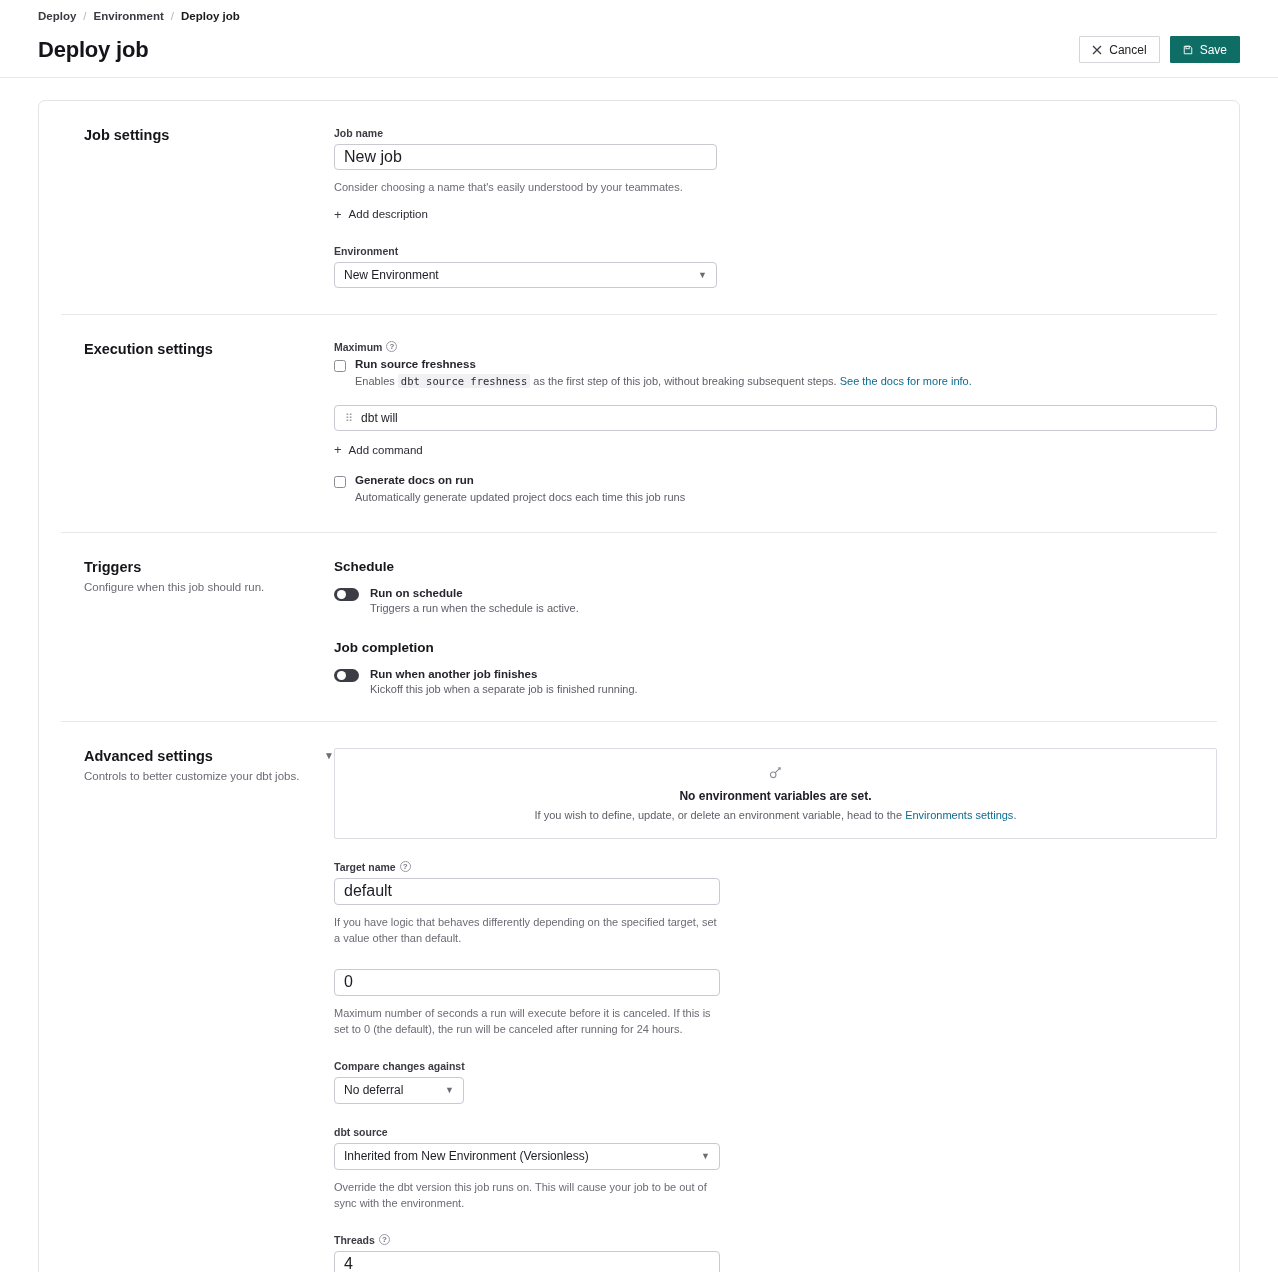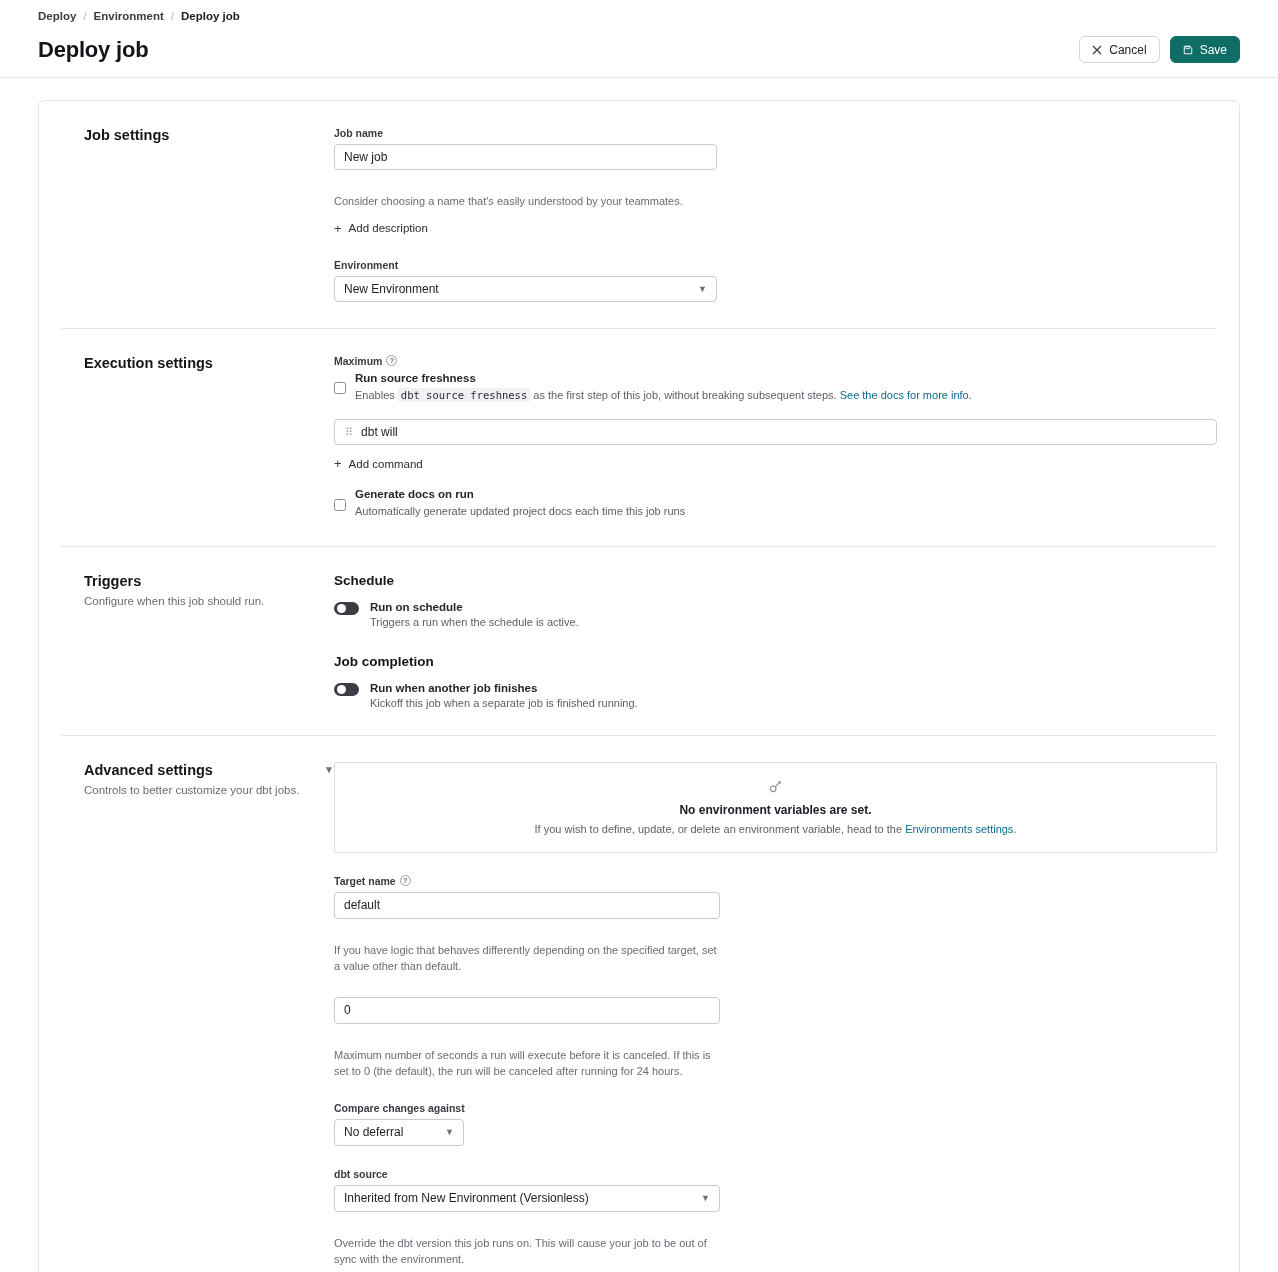--- a/index.html
+++ b/index.html
@@ -37,21 +37,21 @@
     margin-top: 14px;
   }
   .page-title {
     font-size: 22px; font-weight: 700; letter-spacing: -0.2px; color: #14141a;
     margin: 0;
   }
   .btn-group { display: flex; gap: 10px; align-items: center; }
   .btn {
     display: inline-flex; align-items: center; gap: 7px;
     height: 27px; padding: 0 12px;
-    border-radius: 6px;
+    border-radius: 1px;
     font-size: 12px; font-weight: 500;
     cursor: pointer;
     border: 1px solid #d4d4da;
     background: #fff; color: #222;
   }
   .btn.primary {
     background: #0e6e66; border-color: #0e6e66; color: #ffffff;
   }
   .btn svg { display: block; }
 
@@ -82,26 +82,26 @@
     margin-bottom: 5px; display: flex; align-items: center; gap: 4px;
   }
   .hint-icon {
     width: 11px; height: 11px; border-radius: 50%;
     border: 1px solid #9a9aa4; color: #74747e;
     font-size: 8px; line-height: 9px; text-align: center;
     display: inline-block; font-weight: 700;
   }
   .input {
     height: 26px; border: 1px solid #c9c9d1; border-radius: 4px;
-    background: #fff; font-size: 12px; color: #1d1d24;
+    background: #fff; font-size: 16px; color: #1d1d24;
     padding: 0 9px; display: flex; align-items: center;
     width: 383px;
   }
   .help {
-    font-size: 11px; color: #6b6b75; margin-top: 23px; line-height: 1.5;
+    font-size: 11px; color: #6b6b75; margin-top: 9px; line-height: 1.5;
     max-width: 390px;
   }
   .link { color: #0c6b8f; text-decoration: none; }
 
   .add-row {
     display: inline-flex; align-items: center; gap: 7px;
     font-size: 11.5px; color: #2b2b33; cursor: pointer;
     margin-top: 12px; font-weight: 500;
   }
   .plus { font-size: 13px; color: #3b3b44; line-height: 1; }
@@ -111,21 +111,21 @@
     background: #fff; font-size: 12px; color: #1d1d24;
     padding: 0 9px; display: flex; align-items: center;
     justify-content: space-between; width: 383px; cursor: pointer;
   }
   .select .chev { color: #6c6c76; font-size: 9px; }
 
   .mt22 { margin-top: 22px; }
   .mt16 { margin-top: 16px; }
 
   
-  .check-row { display: flex; gap: 9px; align-items: center; }
+  .check-row { display: flex; gap: 9px; align-items: flex-start; }
   .checkbox {
     width: 12px; height: 12px; border: 1px solid #8d8d98; border-radius: 2.5px;
     background: #fff; flex: 0 0 12px; margin-top: 2px; cursor: pointer;
   }
   .check-title { font-size: 11.5px; font-weight: 700; color: #26262e; }
   .check-desc { font-size: 11px; color: #5e5e68; margin-top: 3px; line-height: 1.5; }
   code.mono {
     font-family: "DejaVu Sans Mono", monospace;
     font-size: 10.5px; background: #f1f1f3; color: #2a2a33;
     padding: 1px 3px; border-radius: 2px;

